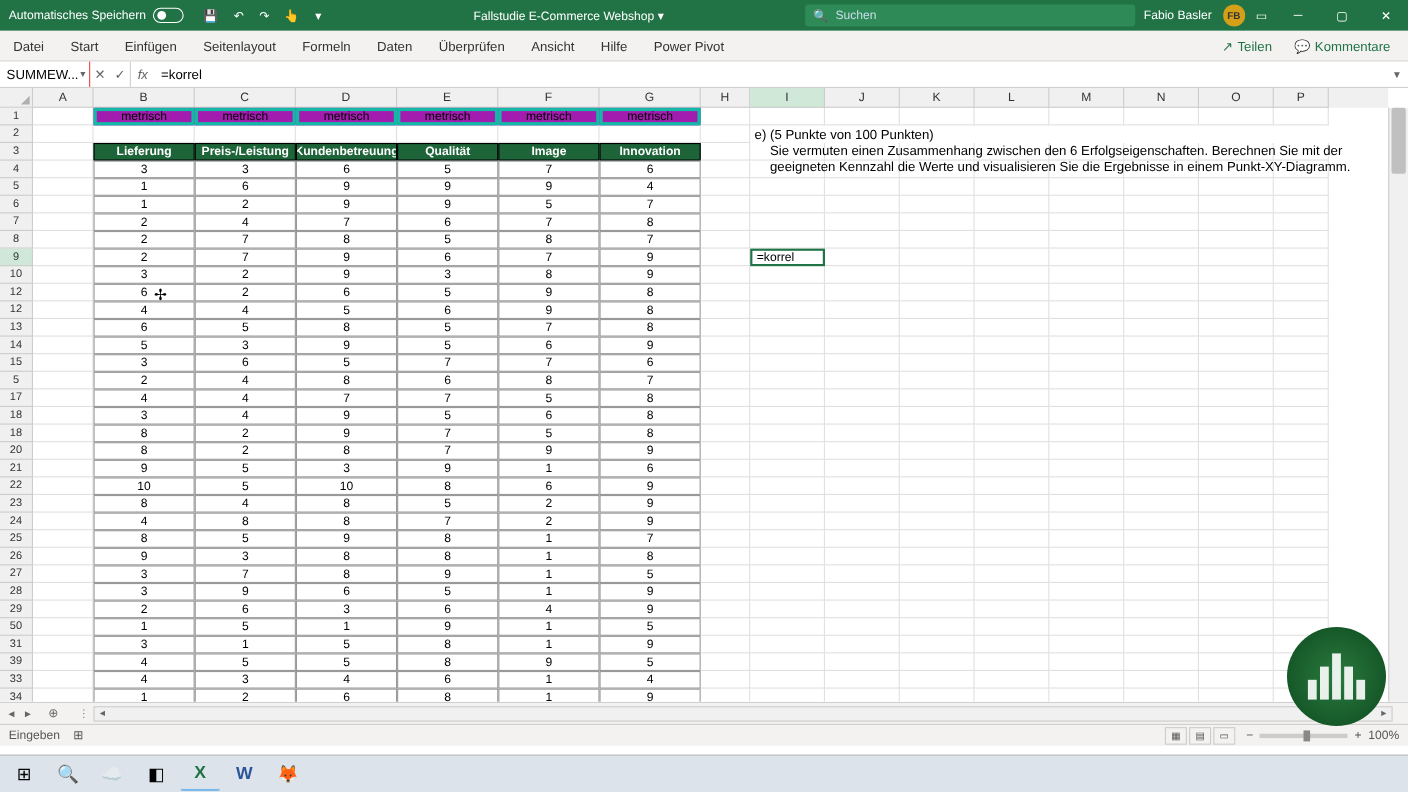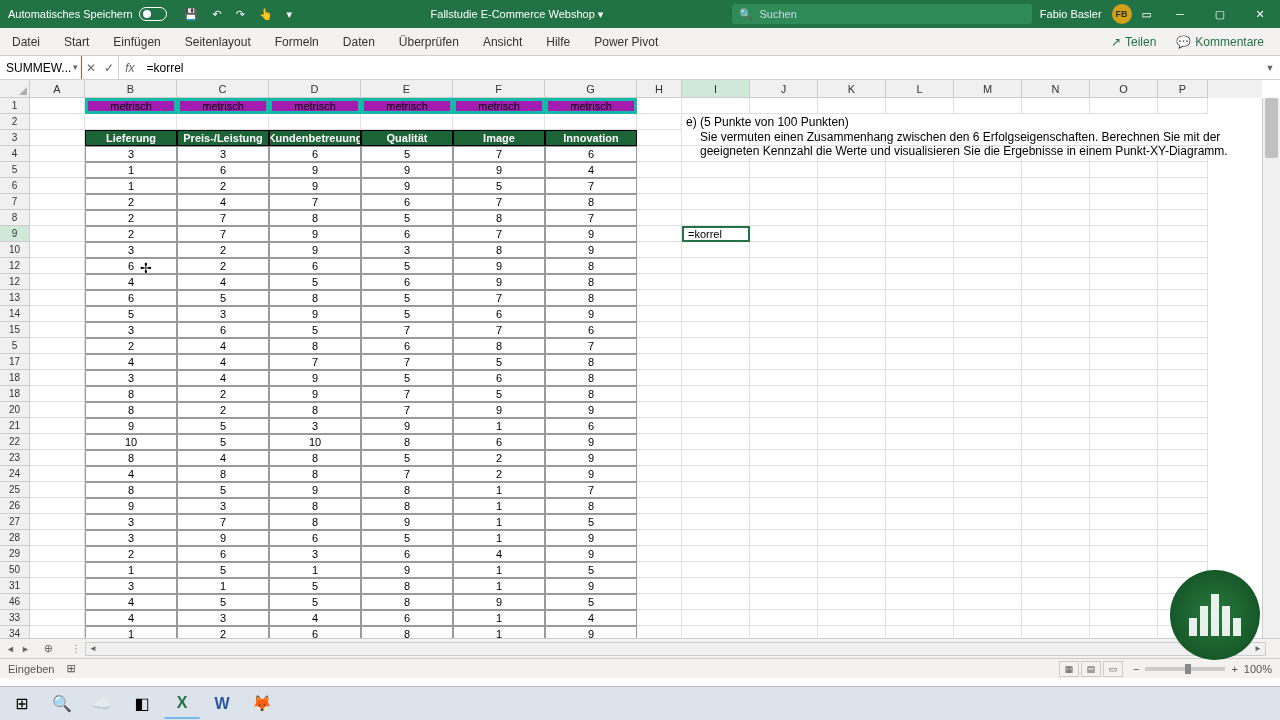--- a/index.html
+++ b/index.html
@@ -211,21 +211,21 @@
       <div>22</div>
       <div>23</div>
       <div>24</div>
       <div>25</div>
       <div>26</div>
       <div>27</div>
       <div>28</div>
       <div>29</div>
       <div>50</div>
       <div>31</div>
-      <div>46</div>
+      <div>39</div>
       <div>33</div>
       <div>34</div>
     </div>
   <div class="cells" id="cells">
       <div class="row">
         <div class="cell" style="width: 55px;"></div>
         <div class="cell hdr-yellow" style="width: 92px;">metrisch</div>
         <div class="cell hdr-yellow" style="width: 92px;">metrisch</div>
         <div class="cell hdr-yellow" style="width: 92px;">metrisch</div>
         <div class="cell hdr-yellow" style="width: 92px;">metrisch</div>

